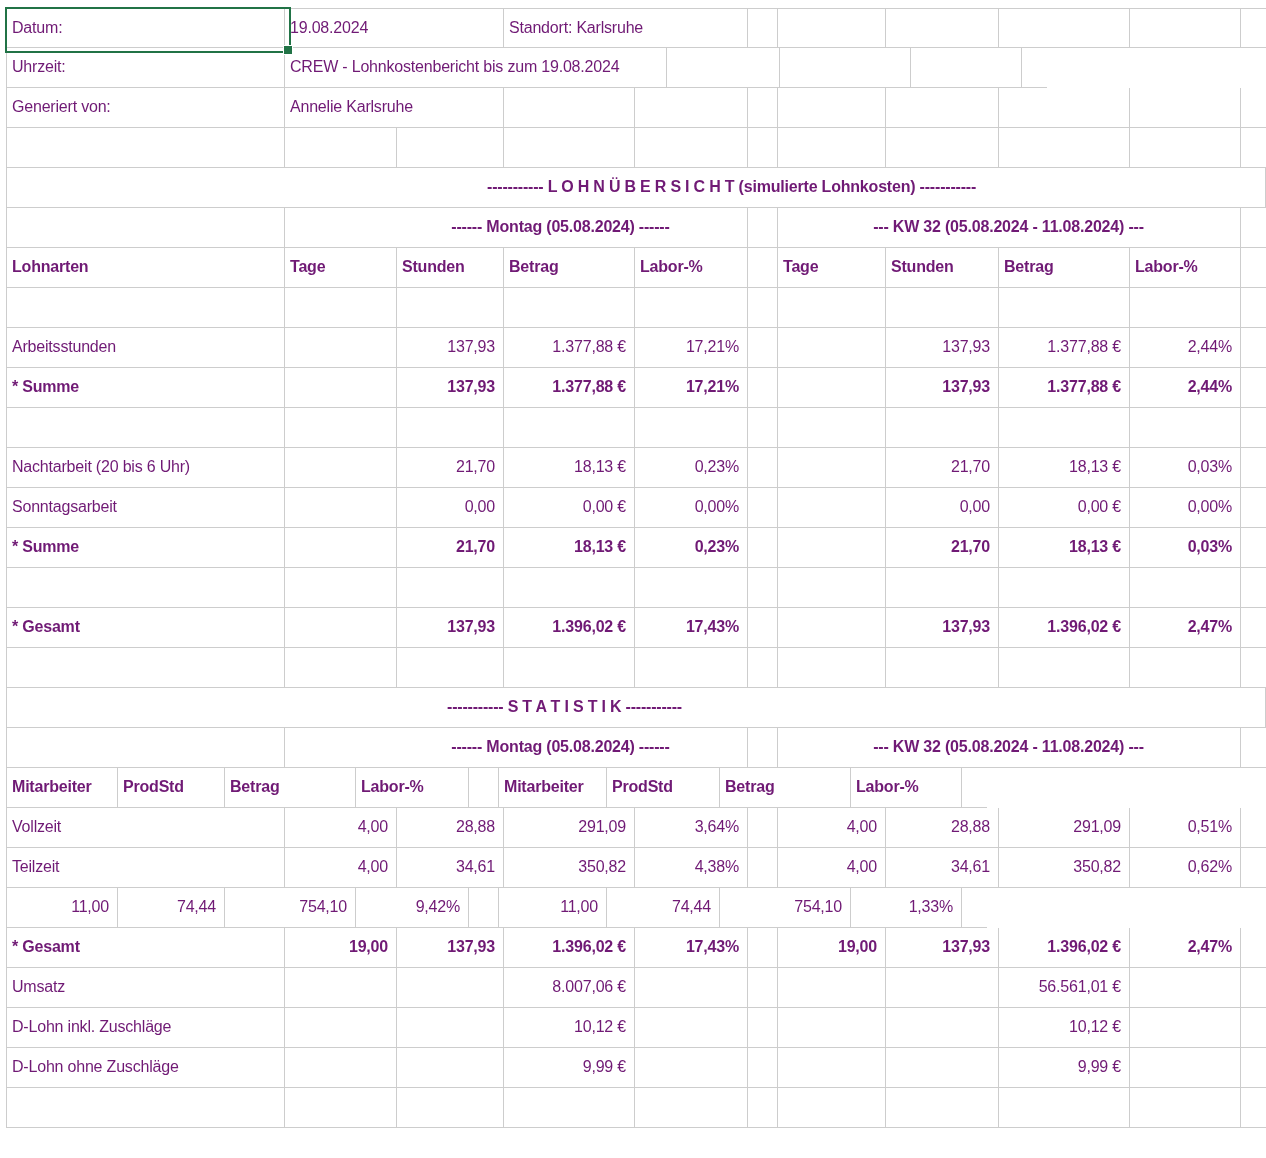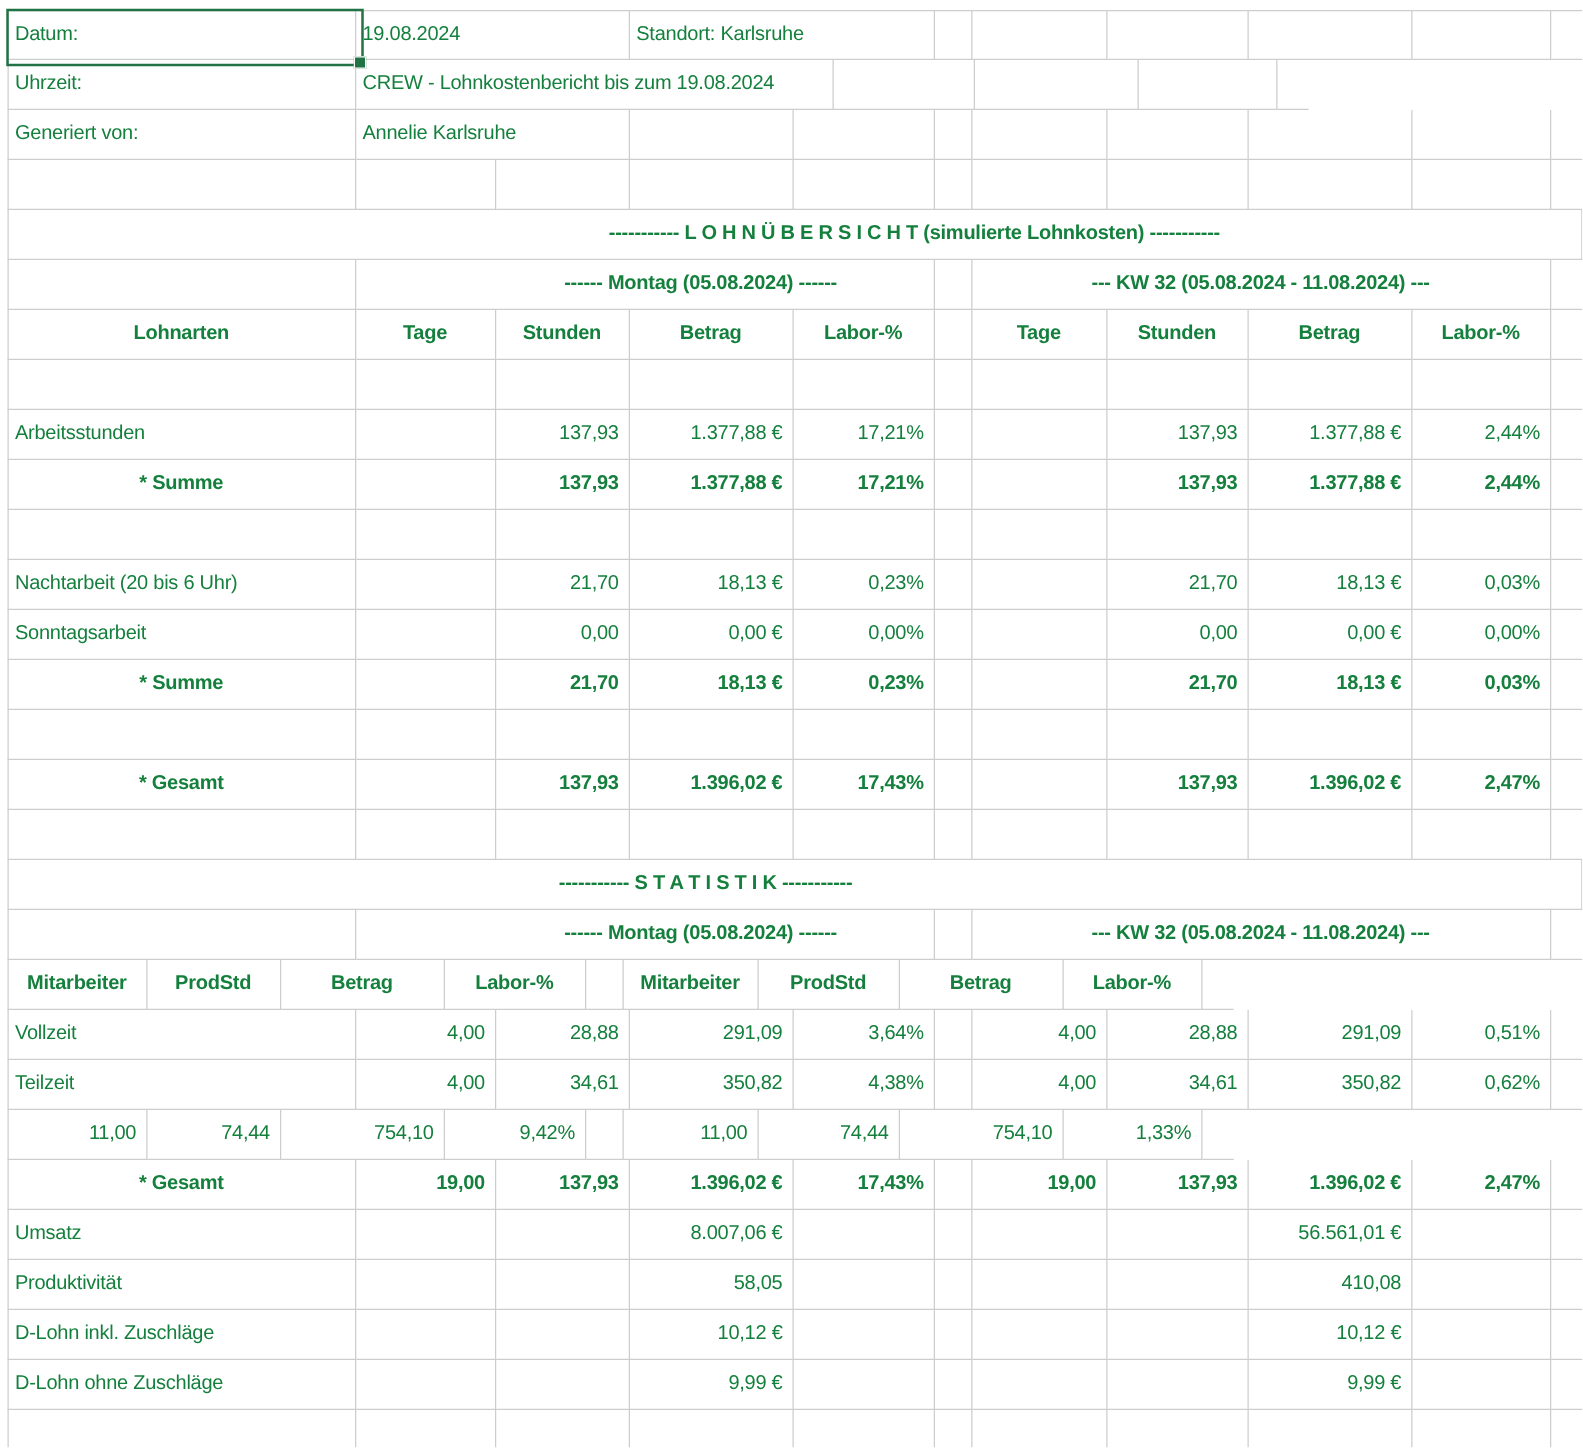--- a/index.html
+++ b/index.html
@@ -1,29 +1,29 @@
 <!DOCTYPE html>
 <html><head>
 <meta charset="utf-8">
 <style>
   html,body{margin:0;padding:0;background:#ffffff;}
   .sheet{
     position:relative;width:1266px;height:1158px;background:#ffffff;overflow:hidden;
-    font-family:"Liberation Sans",sans-serif;font-size:16px;letter-spacing:-0.2px;color:#15803d;
+    font-family:"Liberation Sans",sans-serif;font-size:16px;letter-spacing:-0.2px;color:#701a75;
   }
   .grid{position:absolute;left:6px;top:8px;}
   .row{display:flex;height:40px;}
   .c{
     box-sizing:border-box;flex:0 0 auto;height:100%;
     border-right:1px solid #cdcdcd;border-bottom:1px solid #cdcdcd;
     padding:0 6px 0 5px;line-height:38px;white-space:nowrap;overflow:hidden;
   }
   .row .c:first-child{border-left:1px solid #cdcdcd;}
   .row:first-child .c{border-top:1px solid #cdcdcd;}
-  .b{font-weight:bold;text-align:center;}
+  .b{font-weight:bold;}
   .num{text-align:right;padding-right:8px;}
   .cA{width:279px;} .cB{width:112px;} .cC{width:107px;} .cD{width:131px;} .cE{width:113px;}
   .cF{width:30px;padding:0;} .cG{width:108px;} .cH{width:113px;} .cI{width:131px;}
   .cJ{width:111px;} .cK{width:25px;border-right:none;}
   .cBC{width:219px;} .cDE{width:244px;} .cDG{width:382px;}
   .cBE{width:463px;text-align:center;padding-left:95px;}
   .cGJ{width:463px;text-align:center;}
   .cFull{width:1260px;text-align:left;padding-left:480px;}
   .cFull.stat{padding-left:440px;}
   .sel{position:absolute;left:5px;top:7px;width:282px;height:42px;
@@ -338,33 +338,20 @@
       <div class="c cD num">8.007,06 €</div>
       <div class="c cE"></div>
       <div class="c cF"></div>
       <div class="c cG"></div>
       <div class="c cH"></div>
       <div class="c cI num">56.561,01 €</div>
       <div class="c cJ"></div>
       <div class="c cK"></div>
     </div>
 
-    <div class="row">
-      <div class="c cA">Produktivität</div>
-      <div class="c cB"></div>
-      <div class="c cC"></div>
-      <div class="c cD num">58,05</div>
-      <div class="c cE"></div>
-      <div class="c cF"></div>
-      <div class="c cG"></div>
-      <div class="c cH"></div>
-      <div class="c cI num">410,08</div>
-      <div class="c cJ"></div>
-      <div class="c cK"></div>
-    </div>
 
     <div class="row">
       <div class="c cA">D-Lohn inkl. Zuschläge</div>
       <div class="c cB"></div>
       <div class="c cC"></div>
       <div class="c cD num">10,12 €</div>
       <div class="c cE"></div>
       <div class="c cF"></div>
       <div class="c cG"></div>
       <div class="c cH"></div>

